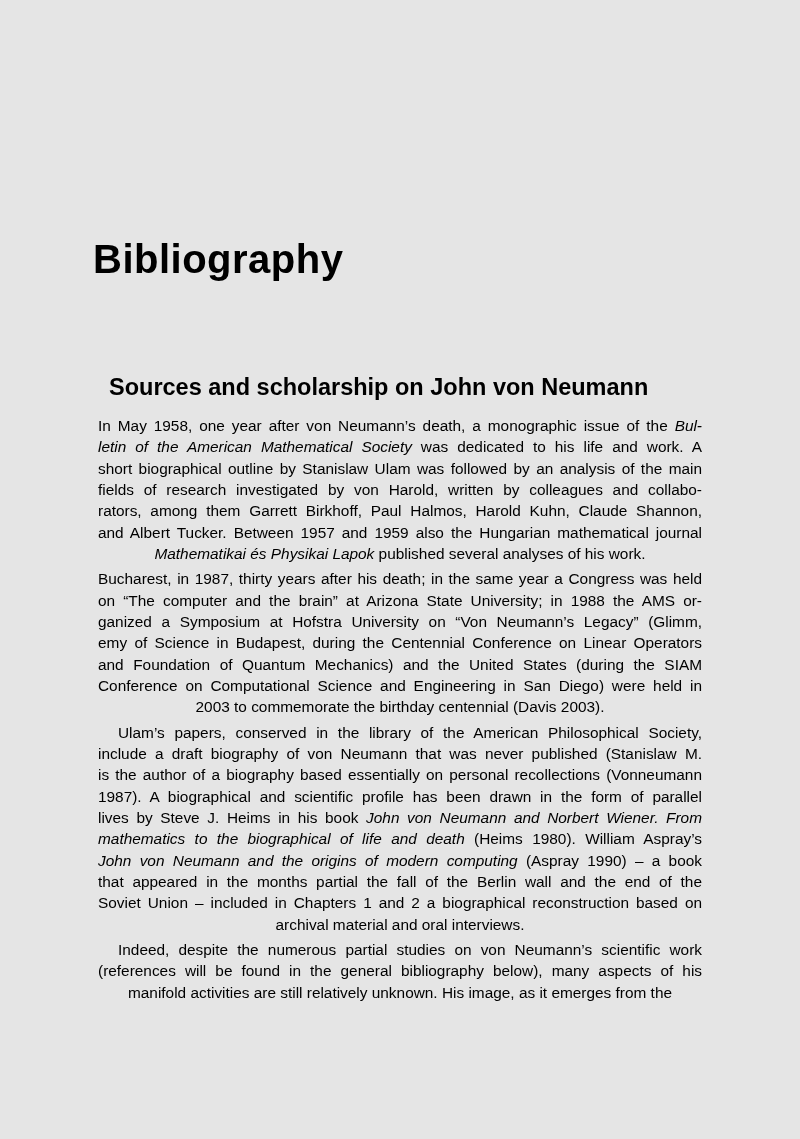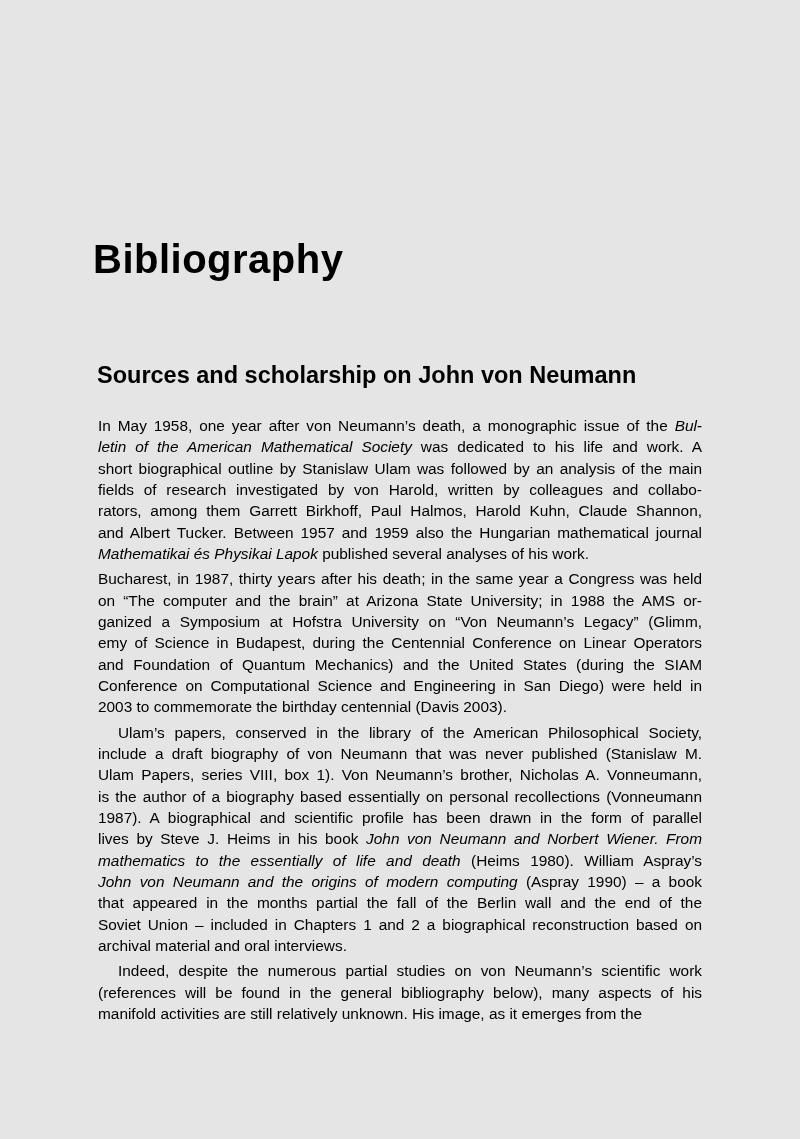--- a/index.html
+++ b/index.html
@@ -24,41 +24,41 @@
     font-size: 40px;
     font-weight: bold;
     line-height: 1;
     letter-spacing: 0.5px;
     white-space: nowrap;
   }
   .section-heading {
     position: absolute;
     left: 93px;
     top: 360px;
-    margin: 4px;
+    margin: 16px;
     font-size: 23.5px;
     font-weight: bold;
     line-height: 1;
     white-space: nowrap;
   }
   .body-text {
     position: absolute;
     left: 94px;
     top: 411px;
     width: 612px;
     font-size: 15.4px;
     line-height: 21.33px;
   }
   .paragraph { margin: 4px; }
   .line {
     text-align: justify;
     text-align-last: justify;
   }
   .line.end {
-    text-align: left;
+    text-align: center;
     text-align-last: auto;
   }
   .line.indent {
     text-indent: 20px;
   }
   .line em { font-style: italic; }
 </style>
 </head>
 <body>
 
@@ -80,25 +80,24 @@
         <div class="line"><span>on “The computer and the brain” at Arizona State University; in 1988 the AMS or-</span></div>
         <div class="line"><span>ganized a Symposium at Hofstra University on “Von Neumann’s Legacy” (Glimm,</span></div>
         <div class="line"><span>emy of Science in Budapest, during the Centennial Conference on Linear Operators</span></div>
         <div class="line"><span>and Foundation of Quantum Mechanics) and the United States (during the SIAM</span></div>
         <div class="line"><span>Conference on Computational Science and Engineering in San Diego) were held in</span></div>
         <div class="line end"><span>2003 to commemorate the birthday centennial (Davis 2003).</span></div>
       </div>
       <div class="paragraph">
         <div class="line indent"><span>Ulam’s papers, conserved in the library of the American Philosophical Society,</span></div>
         <div class="line"><span>include a draft biography of von Neumann that was never published (Stanislaw M.</span></div>
-        <div class="line"><span>Ulam Papers, series VIII, box 1). Von Neumann’s brother, Nicholas A. Vonneumann,</span></div>
         <div class="line"><span>is the author of a biography based essentially on personal recollections (Vonneumann</span></div>
         <div class="line"><span>1987). A biographical and scientific profile has been drawn in the form of parallel</span></div>
         <div class="line"><span>lives by Steve J. Heims in his book </span><em>John von Neumann and Norbert Wiener. From</em></div>
-        <div class="line"><em>mathematics to the essentially of life and death</em><span> (Heims 1980). William Aspray’s</span></div>
+        <div class="line"><em>mathematics to the biographical of life and death</em><span> (Heims 1980). William Aspray’s</span></div>
         <div class="line"><em>John von Neumann and the origins of modern computing</em><span> (Aspray 1990) – a book</span></div>
         <div class="line"><span>that appeared in the months partial the fall of the Berlin wall and the end of the</span></div>
         <div class="line"><span>Soviet Union – included in Chapters 1 and 2 a biographical reconstruction based on</span></div>
         <div class="line end"><span>archival material and oral interviews.</span></div>
       </div>
       <div class="paragraph">
         <div class="line indent"><span>Indeed, despite the numerous partial studies on von Neumann’s scientific work</span></div>
         <div class="line"><span>(references will be found in the general bibliography below), many aspects of his</span></div>
         <div class="line end"><span>manifold activities are still relatively unknown. His image, as it emerges from the</span></div>
       </div>

